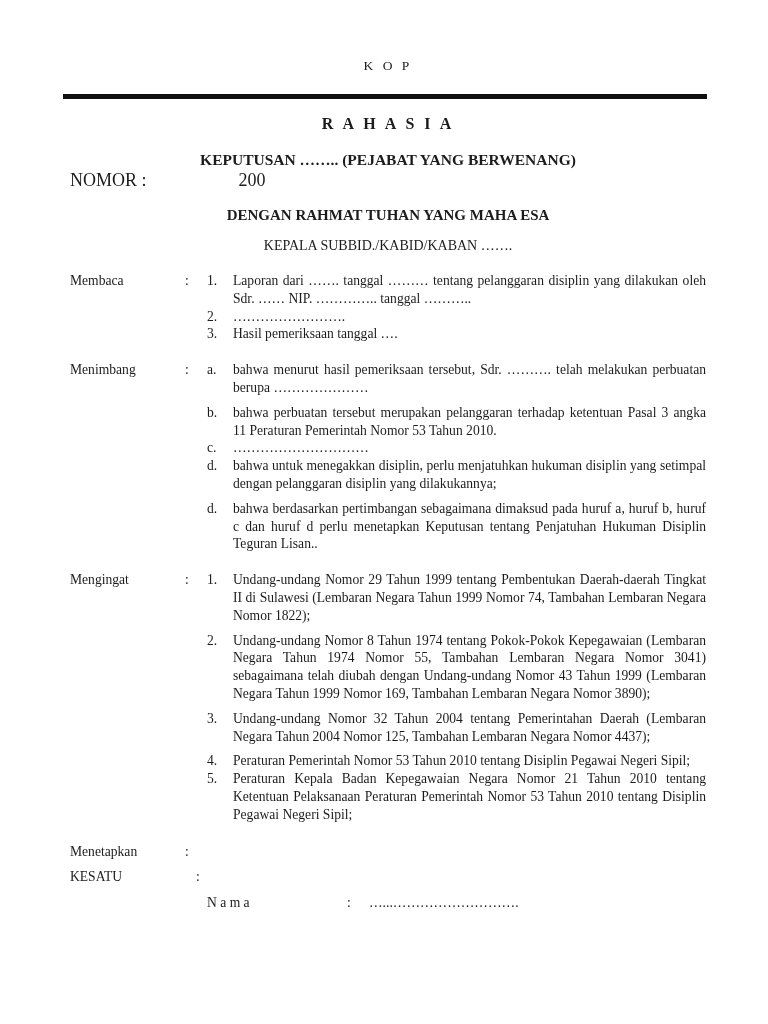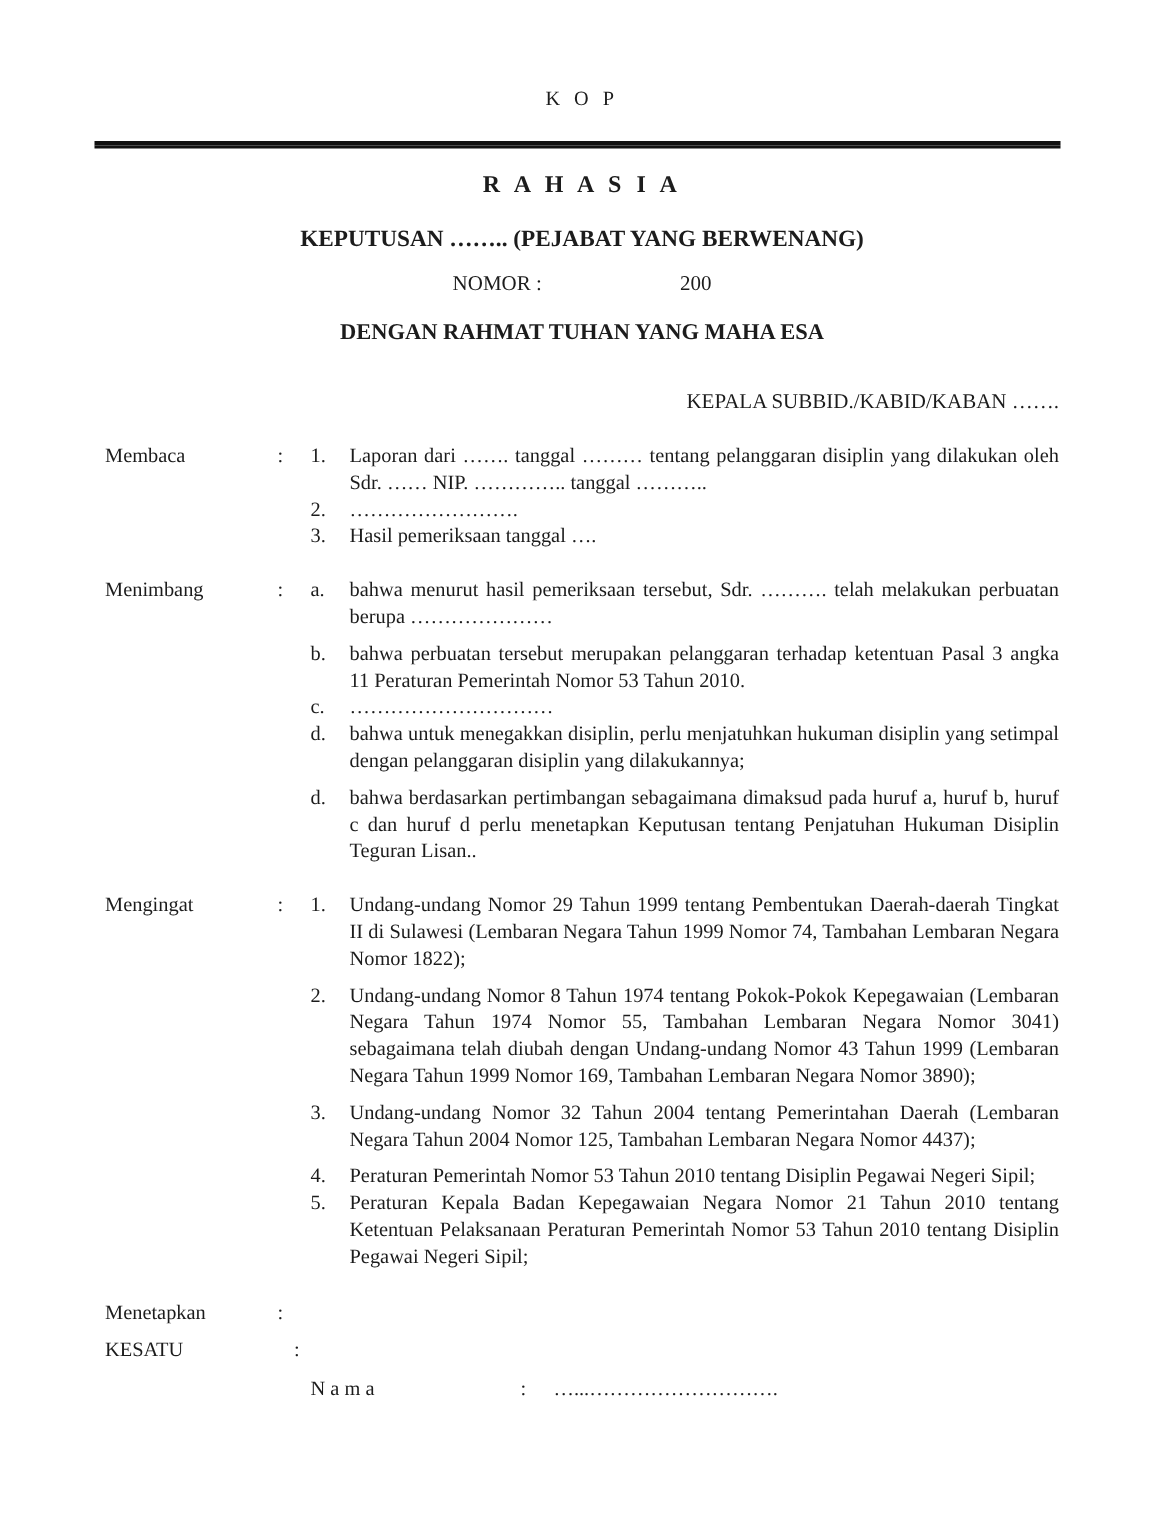--- a/index.html
+++ b/index.html
@@ -35,34 +35,33 @@
     font-size: 16px;
     letter-spacing: 3px;
   }
   .title {
     margin-top: 18px;
     text-align: center;
     font-weight: bold;
     font-size: 15.5px;
   }
   .nomor {
-    text-align: center;
-    font-size: 14px;
-    margin-top: 13px;
+    font-size: 18px;
+    margin-top: 1px;
   }
   .nomor .gap { display: inline-block; width: 92px; }
   .grace {
     margin-top: 16px;
     text-align: center;
     font-weight: bold;
     font-size: 15px;
   }
   .official {
-    margin-top: 30px;
-    text-align: right;
+    margin-top: 14px;
+    text-align: center;
     font-size: 14px;
   }
   .body-text { font-size: 13.6px; line-height: 17.8px; }
   .section {
     display: grid;
     grid-template-columns: 115px 22px 1fr;
     align-items: start;
     margin-top: 18px;
   }
   .item {

